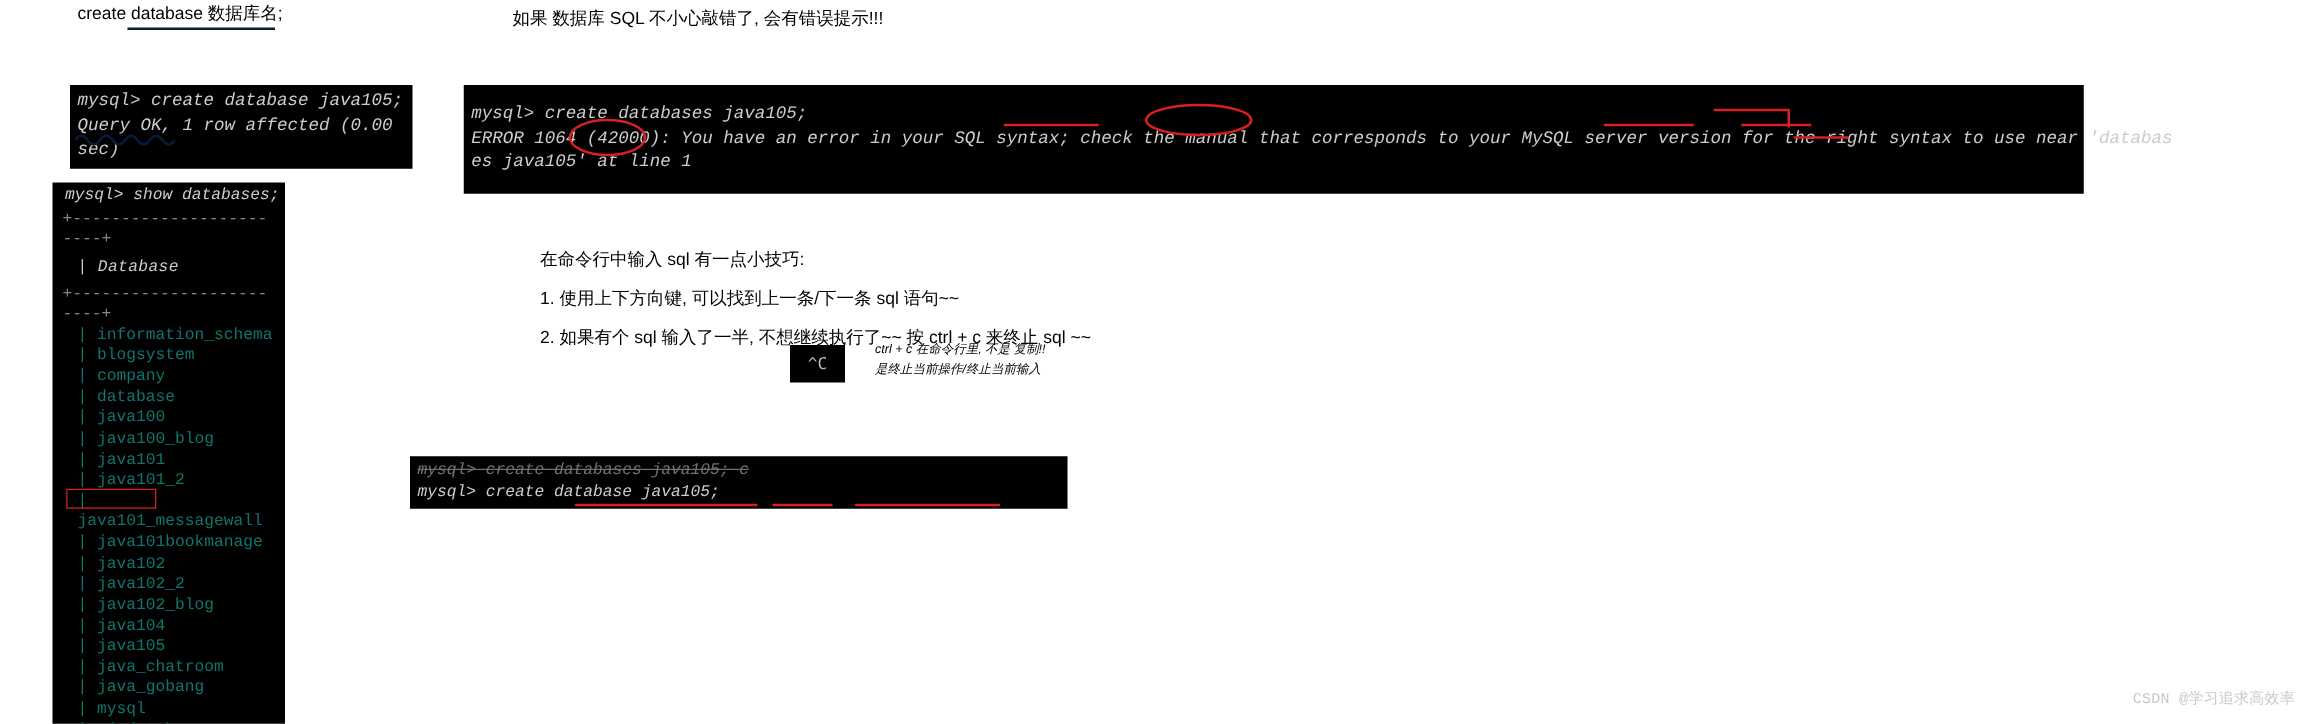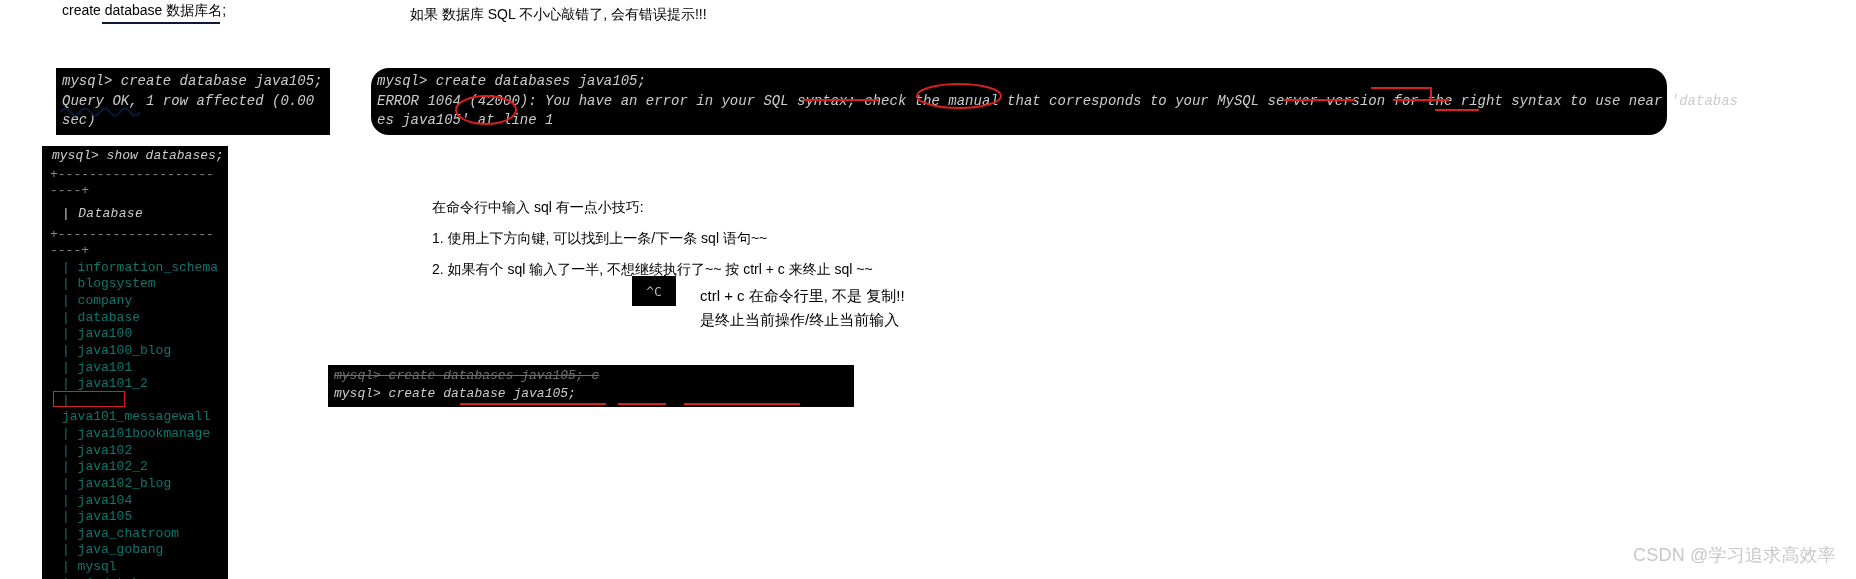--- a/index.html
+++ b/index.html
@@ -33,38 +33,38 @@
     .term2 { position: absolute; left: 42px; top: 146px; width: 186px; padding: 2px 4px 6px; line-height: 1.28; font-size:13px;}
     .term2 .row { padding-left: 6px; }
     .term2 .head { padding: 4px 0 4px 16px; letter-spacing:0.3px;}
     .term2 .db { padding-left: 16px; color: #0f766e;}
     .red-box {
       position: absolute; left: 53px; top: 391px; width: 72px; height: 16px;
       border: 1.5px solid #d91f1f; pointer-events:none;
     }
 
     
-    .term3 { position: absolute; left: 371px; top: 68px; width: 1296px; padding: 4px 6px; border-radius: 18px; }
+    .term3 { position: absolute; left: 371px; top: 68px; width: 1296px; padding: 14px 6px; }
     .term3 .lines { white-space: pre; }
     .annot-term3 { position:absolute; left:371px; top:60px; width:1480px; height:68px; pointer-events:none; }
 
     
     .tips { position: absolute; left: 432px; top: 192px; font-size: 14px; color:#000000; line-height: 2.2;}
 
     
     .ctrlc-box { position: absolute; left: 632px; top: 276px; width: 44px; height: 30px; background:#000; color:#bbb; font-family: Consolas, monospace; font-size: 13px; display:flex; align-items:center; justify-content:center;}
-    .ctrlc-text { position: absolute; left: 700px; top: 284px; font-size: 15px; color:#000; line-height:1.6;}
+    .ctrlc-text { position: absolute; left: 700px; top: 272px; font-size: 10px; color:#000; line-height:1.6;font-style:italic;}
 
     
     .term4-wrap { position: absolute; left: 328px; top: 365px; }
     .term4 { width: 526px; padding: 2px 6px 4px; font-size: 13px;}
     .annot-term4 { position:absolute; left:328px; top:398px; width:480px; height:16px; pointer-events:none; }
 
     
-    .watermark { position:absolute; right: 20px; bottom: 12px; font-size: 18px; color: #c8c8c8; letter-spacing:0.2px;}
+    .watermark { position:absolute; right: 20px; bottom: 12px; font-size: 12px; color: #c8c8c8; letter-spacing:0.2px;font-family:Liberation Mono, monospace;}
   </style>
 </head>
 <body>
 
 <div class="hdr-left">
   <span>create database 数据库名;</span>
   <div class="underline-img"></div>
 </div>
 
 <div class="hdr-right">

